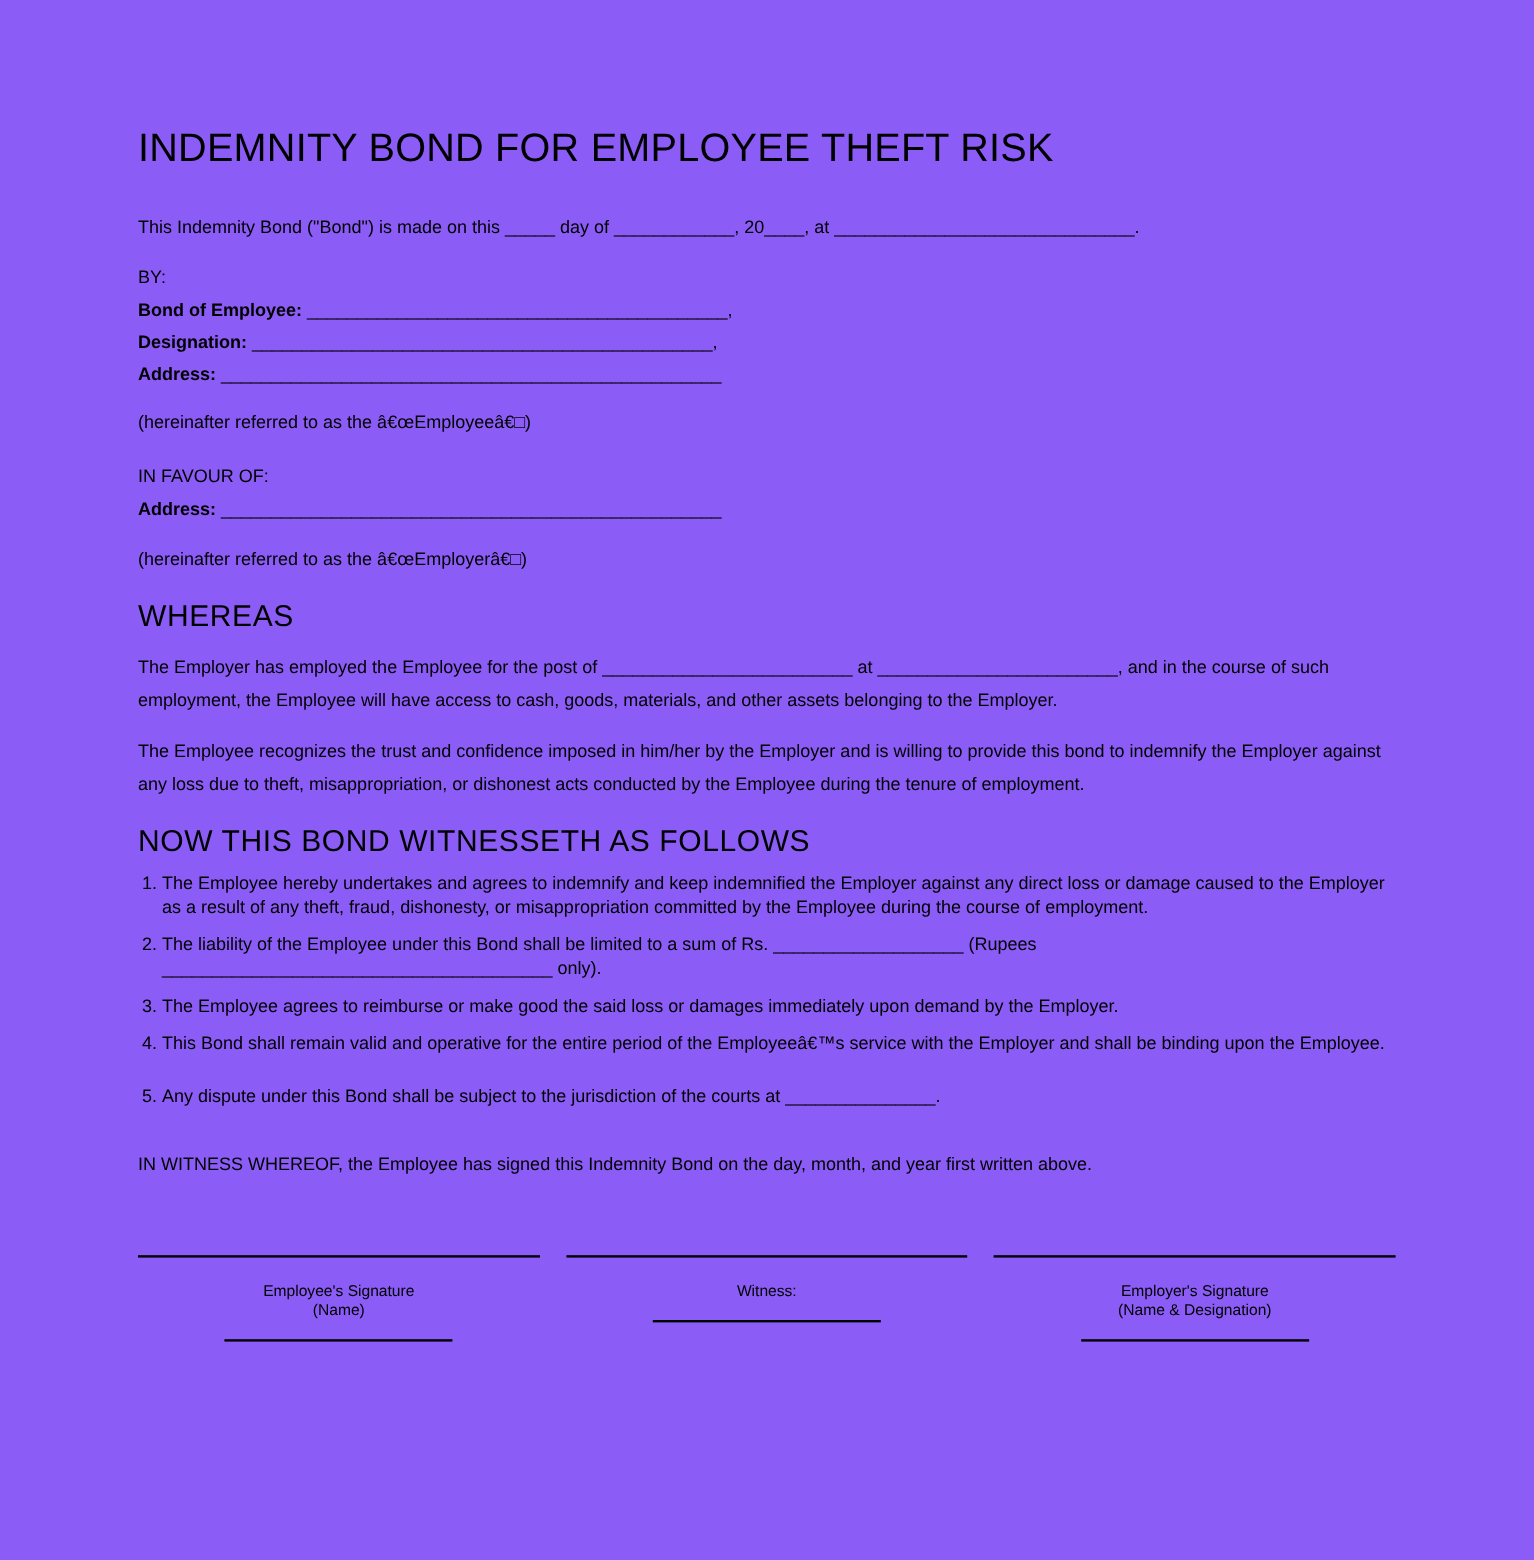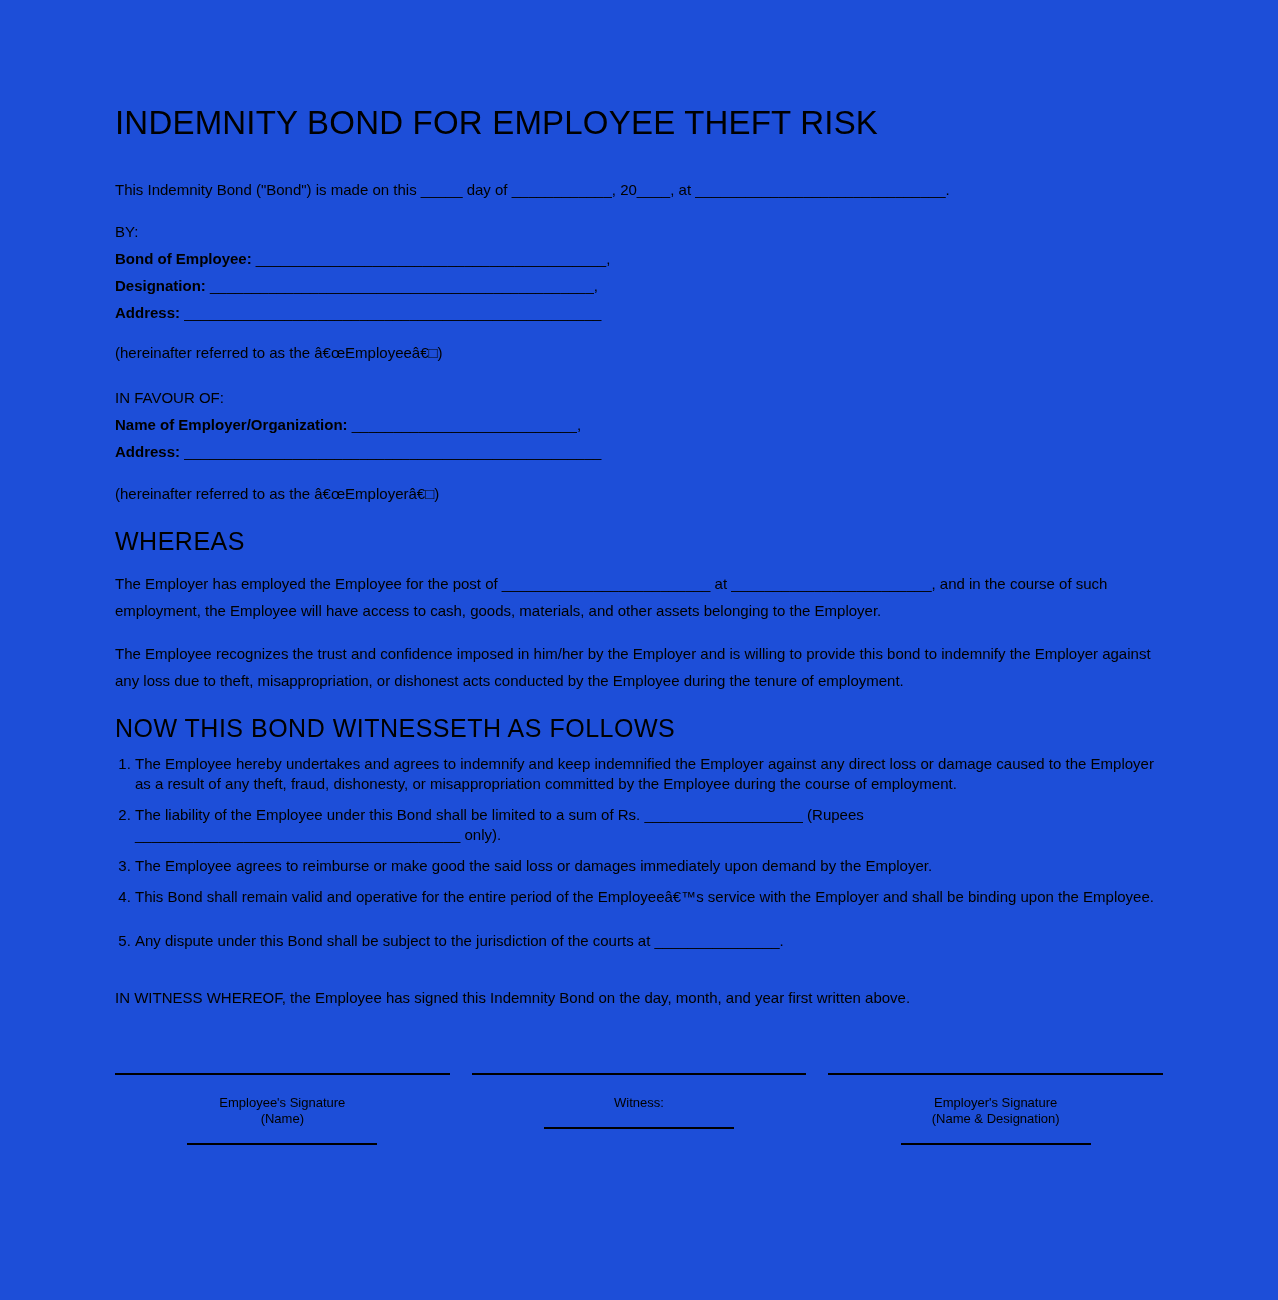--- a/index.html
+++ b/index.html
@@ -6,21 +6,21 @@
     margin: 0;
     padding: 0;
     background: #ffffff;
     color: #000000;
     font-family: "Liberation Sans", sans-serif;
   }
   .page {
     position: relative;
     width: 1278px;
     height: 1300px;
-    background: #1d4ed8;
+    background: #8b5cf6;
     overflow: hidden;
     box-sizing: border-box;
   }
   .doc {
     padding: 104px 115px 0 115px;
     font-size: 15px;
     line-height: 27px;
   }
   .title {
     font-size: 33px;
@@ -97,23 +97,20 @@
     </div>
     <div class="para fill-row">
       <b>Address:</b><span> __________________________________________________</span>
     </div>
 
     <div class="para note-employee">(hereinafter referred to as the â€œEmployeeâ€□)</div>
 
     <div class="para heading-infavour">IN FAVOUR OF:</div>
 
     <div class="para fill-row">
-      <b>Name of Employer/Organization:</b><span> ___________________________,</span>
-    </div>
-    <div class="para fill-row">
       <b>Address:</b><span> __________________________________________________</span>
     </div>
 
     <div class="para note-employer">(hereinafter referred to as the â€œEmployerâ€□)</div>
 
     <h2 class="h2">WHEREAS</h2>
 
     <div class="para">The Employer has employed the Employee for the post of _________________________ at ________________________, and in the course of such employment, the Employee will have access to cash, goods, materials, and other assets belonging to the Employer.</div>
     <div class="para p2">The Employee recognizes the trust and confidence imposed in him/her by the Employer and is willing to provide this bond to indemnify the Employer against any loss due to theft, misappropriation, or dishonest acts conducted by the Employee during the tenure of employment.</div>
 

